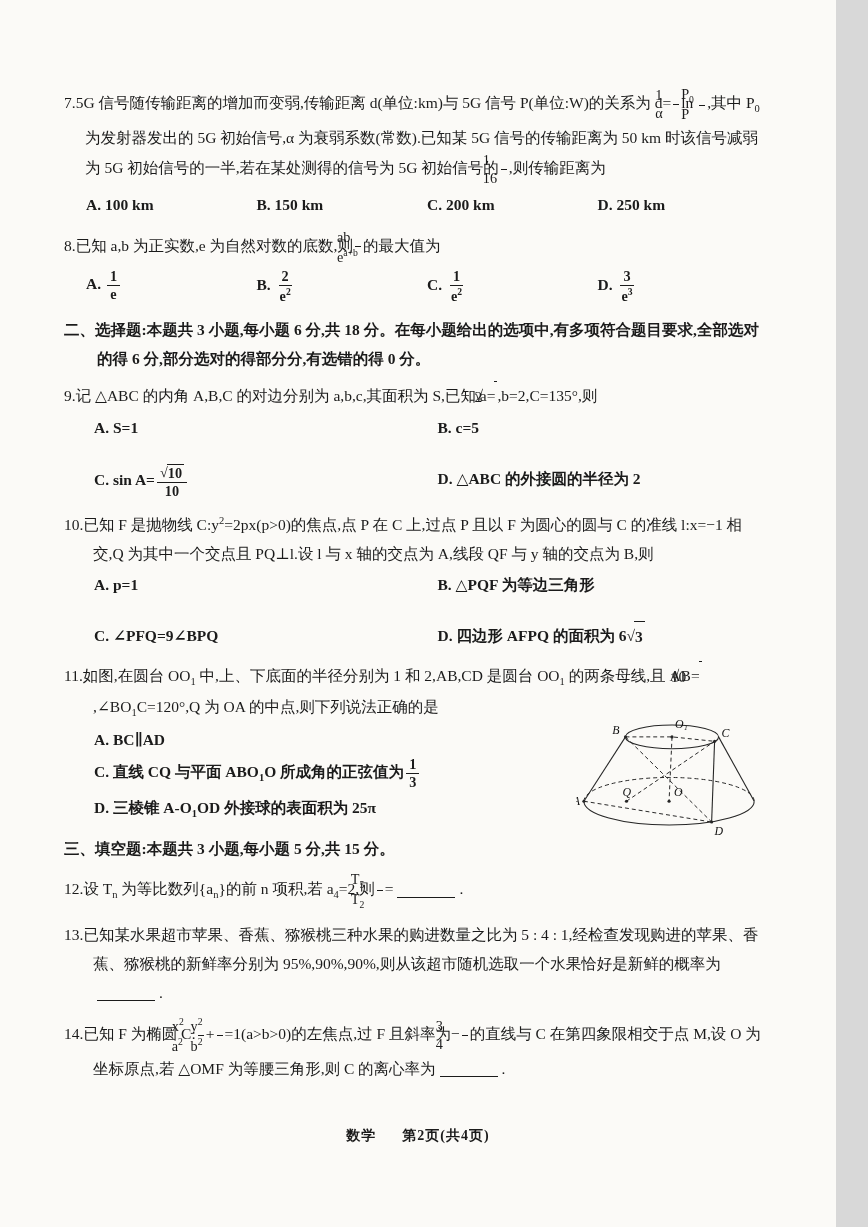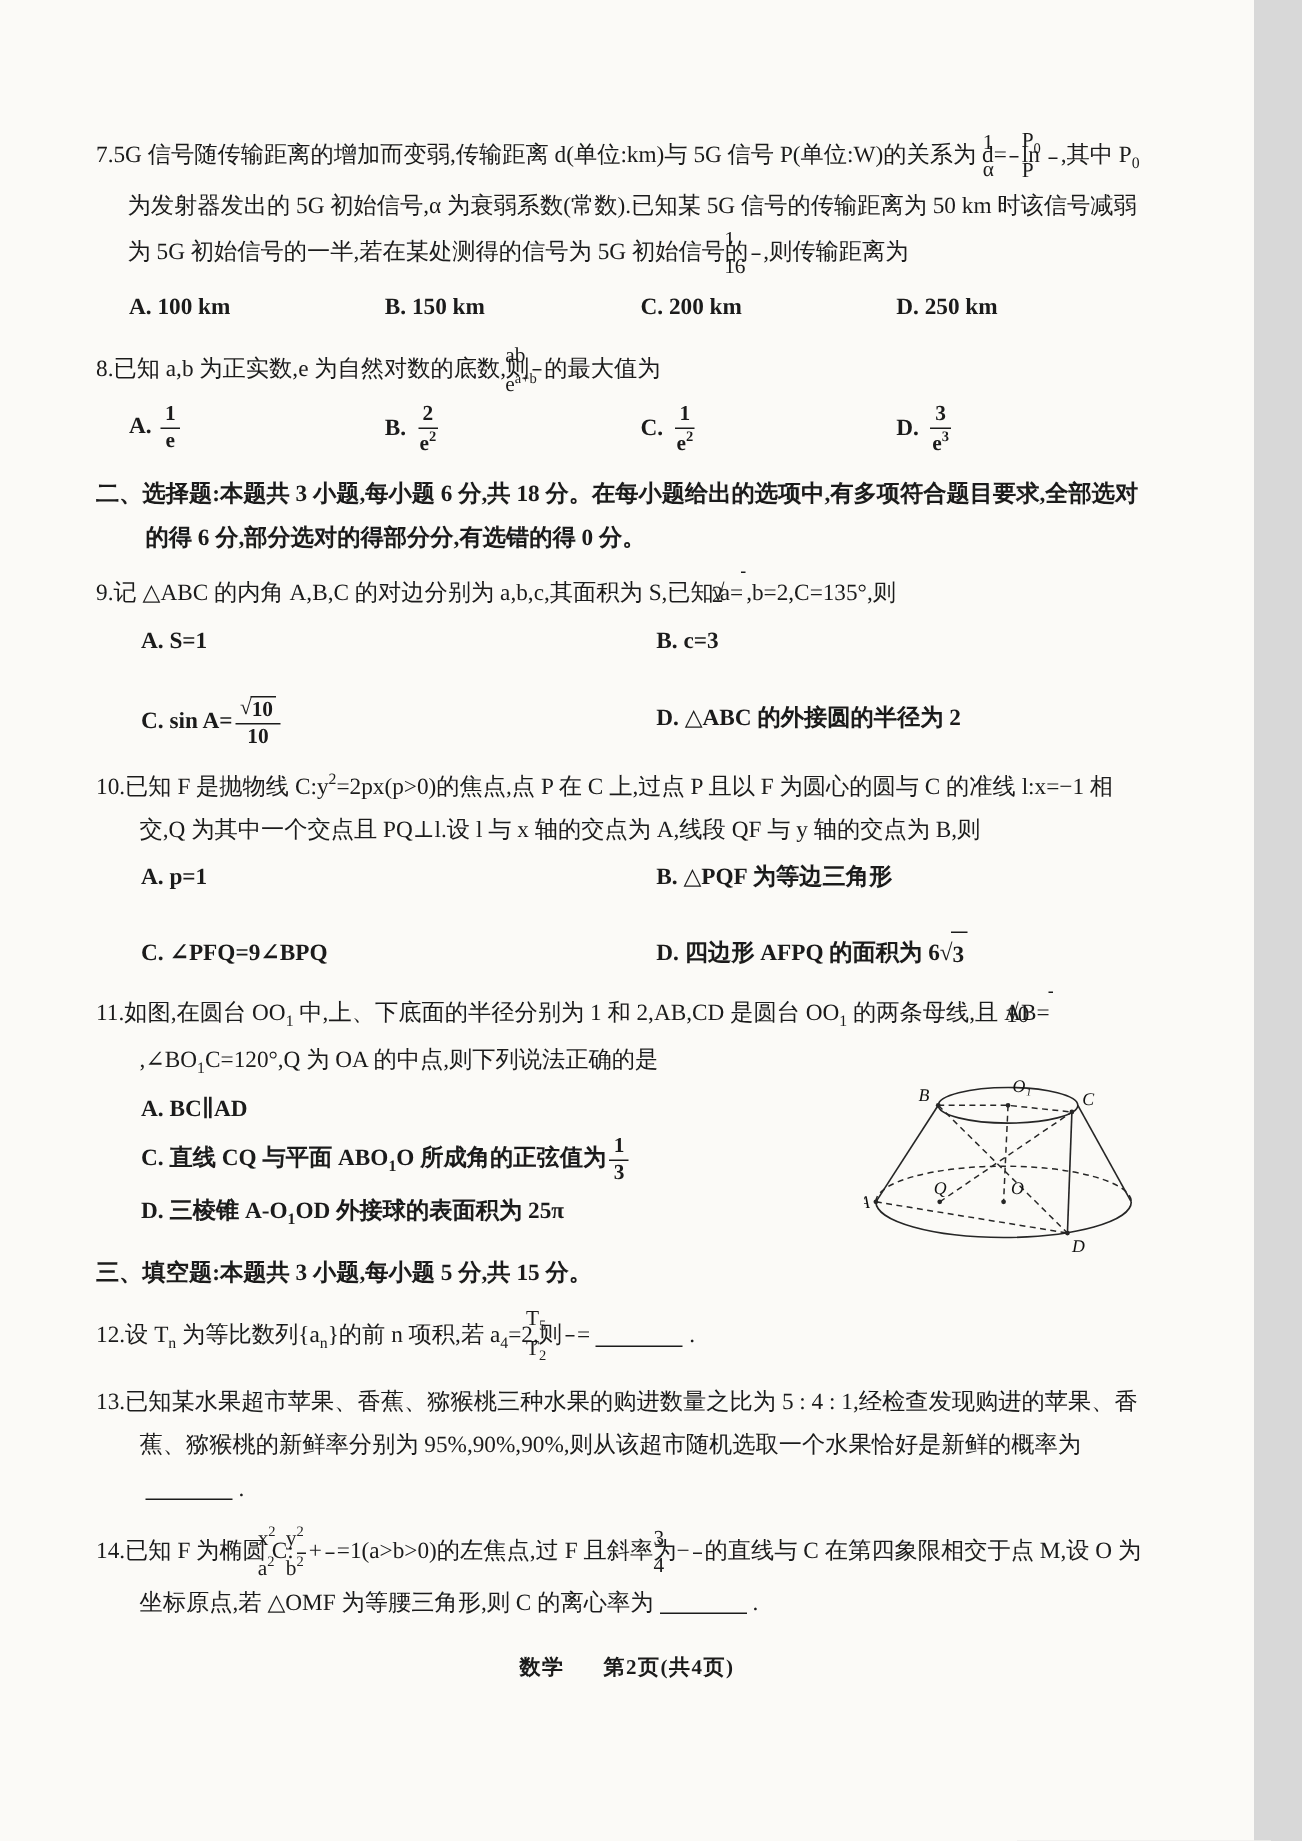--- a/index.html
+++ b/index.html
@@ -37,21 +37,21 @@
            vertical-align:-3px; margin:0 4px; }
 
   
   .figure-box { position:absolute; right:-6px; top:46px; }
   .figure-box svg { display:block; }
   .fline  { stroke:#262626; stroke-width:1.1; fill:none; }
   .fdash  { stroke:#262626; stroke-width:1;   fill:none; stroke-dasharray:4 3; }
   .fdot   { fill:#262626; stroke:none; }
   .flabel { font-family:"Liberation Serif","DejaVu Serif",serif; font-style:italic; font-size:12px; fill:#111; }
 
-  .footer { position:absolute; left:0; right:0; top:1100px; text-align:center;
+  .footer { position:absolute; left:0; right:0; top:1123px; text-align:center;
             font-weight:700; font-size:14px; letter-spacing:1px; }
   .fgap { display:inline-block; width:26px; }
 </style>
 </head>
 <body>
 
 <div class="page">
   <div class="content">
       <div class="question">
         <div class="stem ind1">7.5G 信号随传输距离的增加而变弱,传输距离 d(单位:km)与 5G 信号 P(单位:W)的关系为 d=<span class="frac">
@@ -96,21 +96,21 @@
         </div>
       </div>
       <div class="section-header">二、选择题:本题共 3 小题,每小题 6 分,共 18 分。在每小题给出的选项中,有多项符合题目要求,全部选对的得 6 分,部分选对的得部分分,有选错的得 0 分。</div>
       <div class="question">
         <div class="stem ind1">9.记 △ABC 的内角 A,B,C 的对边分别为 a,b,c,其面积为 S,已知 a=<span class="sqrt">
             <span class="rsign">√</span>
             <span class="rbody">2</span>
           </span>,b=2,C=135°,则</div>
         <div class="options grid2">
           <div class="option">A. S=1</div>
-          <div class="option">B. c=3</div>
+          <div class="option">B. c=5</div>
           <div class="option">C. sin A=<span class="frac">
               <span class="num"><span class="sqrt">
                   <span class="rsign">√</span>
                   <span class="rbody">10</span>
                 </span></span>
               <span class="den">10</span>
             </span></div>
           <div class="option">D. △ABC 的外接圆的半径为 2</div>
         </div>
       </div>

